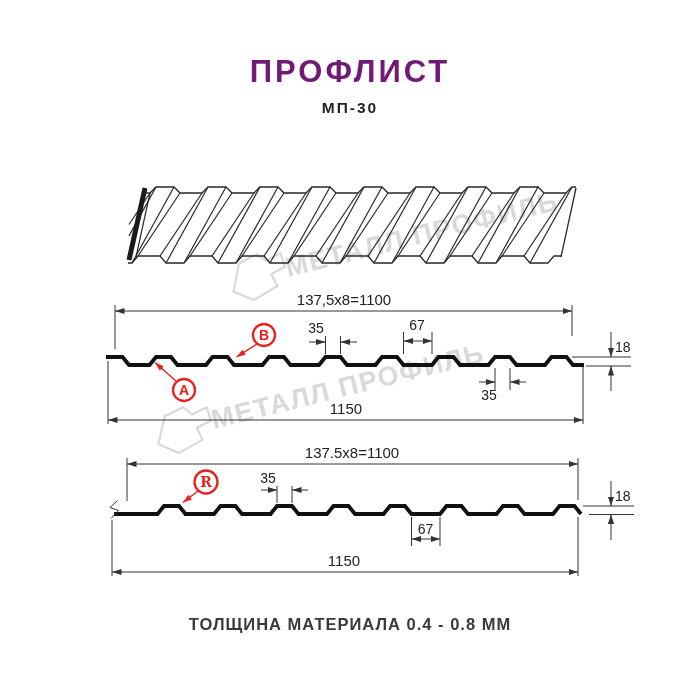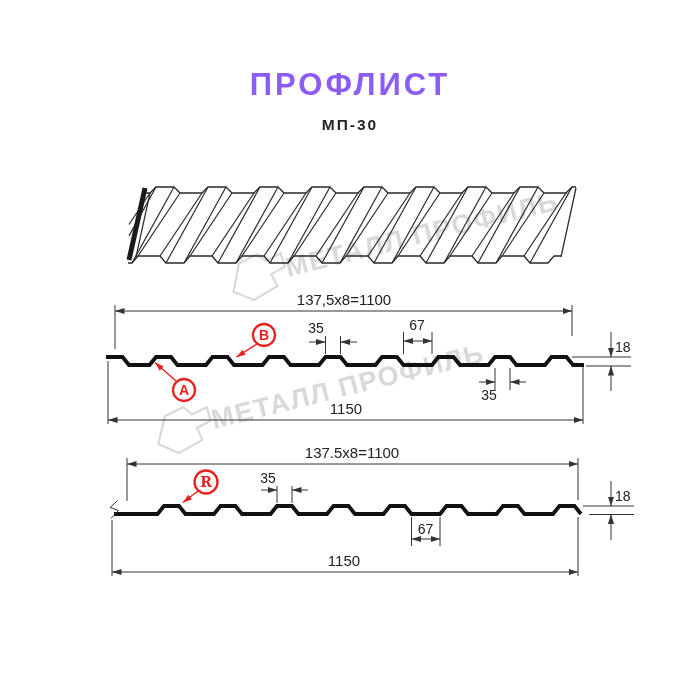--- a/index.html
+++ b/index.html
@@ -1,19 +1,19 @@
 <!DOCTYPE html>
 <html><head>
 <meta charset="utf-8">
 <style>
   html,body{margin:0;padding:0;background:#fff;}
   .canvas{position:relative;width:700px;height:700px;background:#fff;overflow:hidden;
           font-family:"Liberation Sans",sans-serif;}
   .hdr{position:absolute;top:54px;left:0;width:700px;text-align:center;}
-  .title{font-size:31px;font-weight:800;letter-spacing:3px;color:#8b5cf6;margin:13px;}
+  .title{font-size:31px;font-weight:800;letter-spacing:3px;color:#701a75;margin:0;}
   .subtitle{font-size:15.5px;font-weight:600;letter-spacing:2px;color:#242424;margin-top:9px;}
   .footer{position:absolute;top:615px;left:0;width:700px;text-align:center;
           font-size:16.5px;font-weight:600;letter-spacing:1px;color:#3a3a3a;}
   svg{position:absolute;top:0;left:0;}
   svg text{font-family:"Liberation Sans",sans-serif;fill:#222;font-size:14px;}
   svg text.big{font-size:15px;}
   svg text.lbl{font-size:14px;font-weight:bold;fill:#e8211f;text-anchor:middle;}
   svg text.lblserif{font-family:"DejaVu Serif",serif;}
   svg text.wm{font-size:27px;font-weight:bold;letter-spacing:1.5px;fill:#d9d9d9;}
   .dim{stroke:#333;stroke-width:1;fill:none;}
@@ -168,13 +168,14 @@
       <line class="dim" x1="611" y1="481" x2="611" y2="506" marker-end="url(#ab)"></line>
       <line class="dim" x1="611" y1="540" x2="611" y2="514.5" marker-end="url(#ab)"></line>
       <text x="615" y="501">18</text>
 
       <line class="red" x1="198" y1="491" x2="183" y2="502.5" marker-end="url(#ar)"></line>
       <circle class="redc" cx="206" cy="482" r="11.5"></circle>
       <text class="lbl lblserif" x="206" y="487">R</text>
     </g>
   </svg>
 
+  <div class="footer">ТОЛЩИНА МАТЕРИАЛА 0.4 - 0.8 ММ</div>
 </div>
 
 </body></html>

